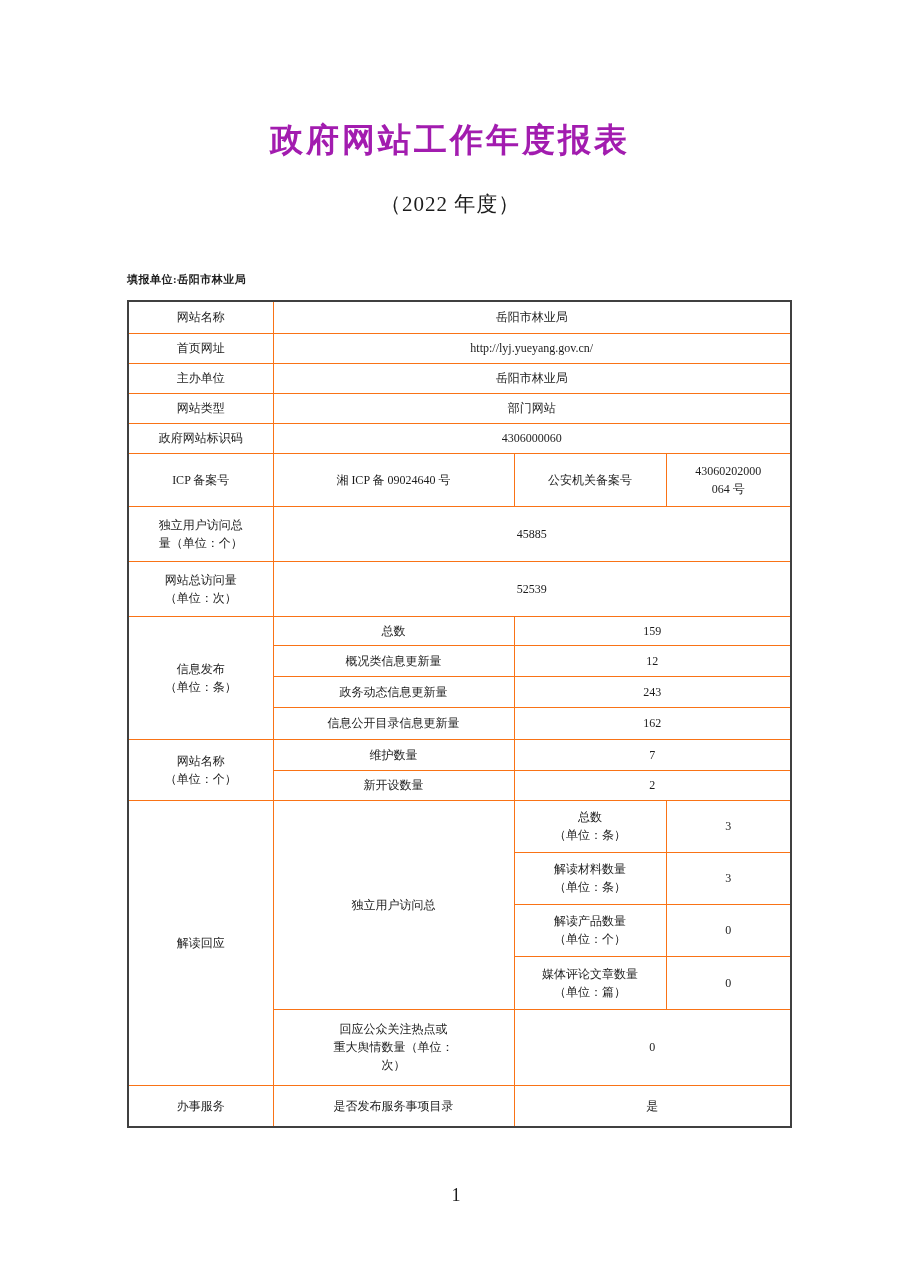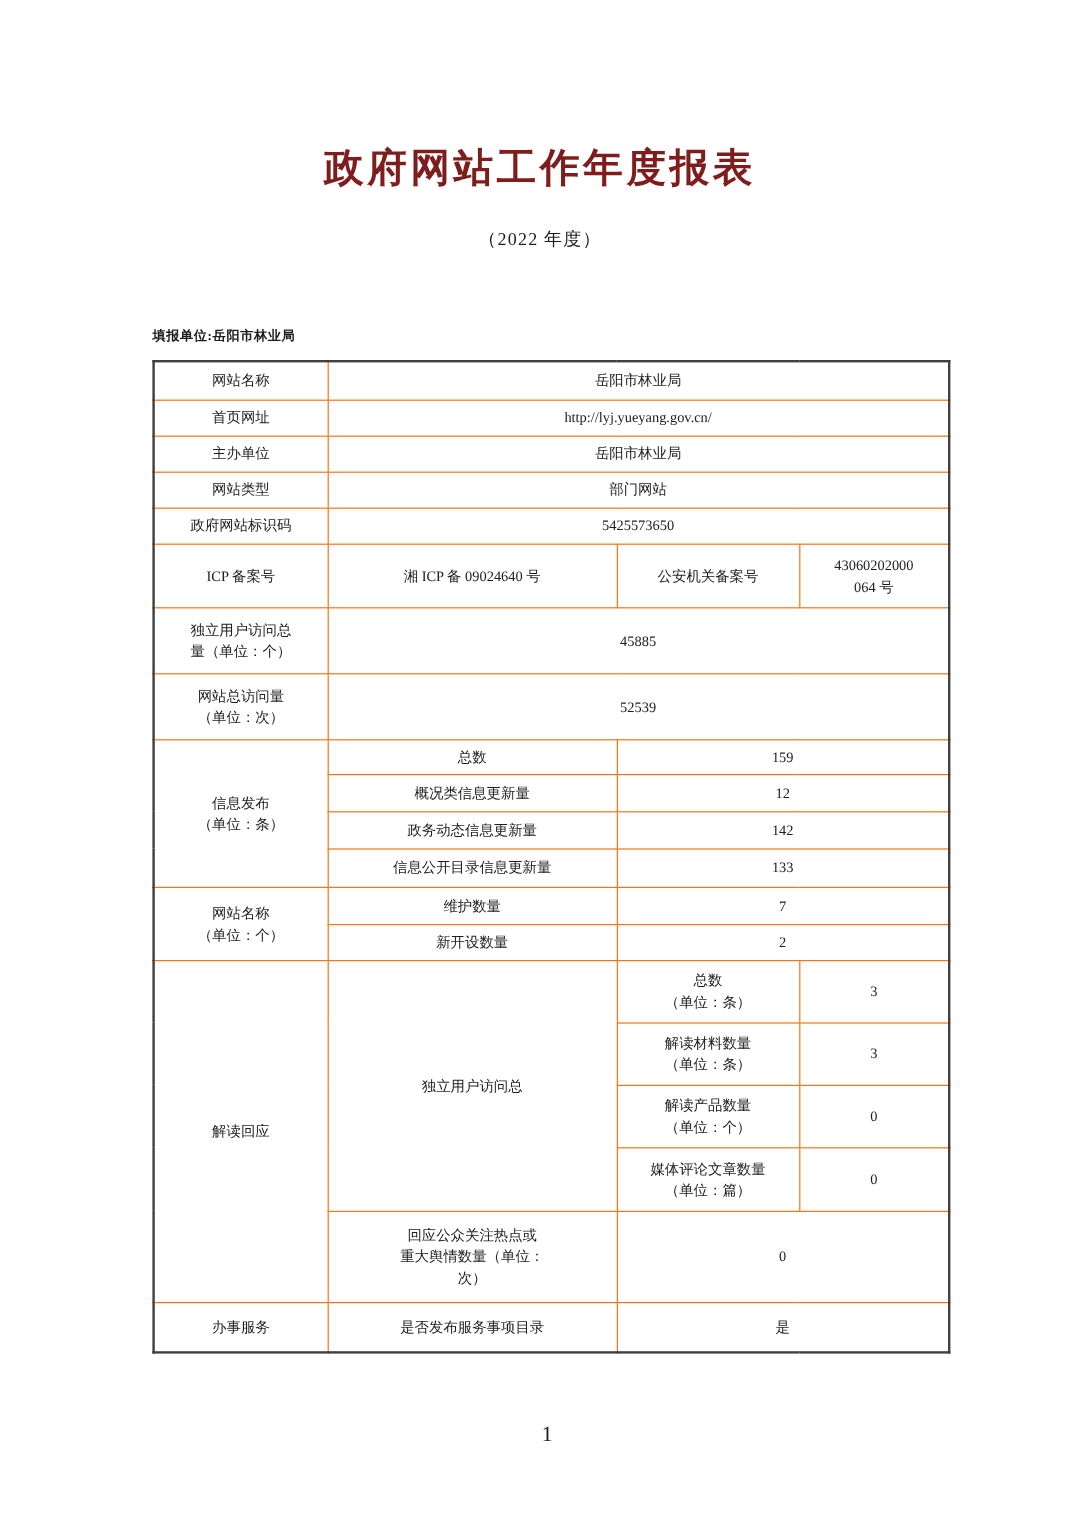--- a/index.html
+++ b/index.html
@@ -10,27 +10,27 @@
     margin:0 auto;
     font-family:"Liberation Serif","DejaVu Serif",serif;
     color:#1c1c1c;
     overflow:hidden;
   }
   .title{
     position:absolute;top:118px;left:0;width:900px;
     text-align:center;
     font-size:33px;font-weight:bold;
     letter-spacing:3px;
-    color:#7f1d1d;
+    color:#a21caf;
     margin:0;
   }
   .subtitle{
     position:absolute;top:190px;left:0;width:900px;
     text-align:center;
-    font-size:15px;
+    font-size:21px;
     letter-spacing:1px;
   }
   .unit{
     position:absolute;top:272px;left:127px;
     font-size:11px;font-weight:bold;
     letter-spacing:0.5px;
   }
   table.report{
     position:absolute;top:300px;left:127px;
     width:663px;
@@ -87,21 +87,21 @@
       <tr class="h30">
         <td>主办单位</td>
         <td colspan="3">岳阳市林业局</td>
       </tr>
       <tr class="h30">
         <td>网站类型</td>
         <td colspan="3">部门网站</td>
       </tr>
       <tr class="h30">
         <td>政府网站标识码</td>
-        <td colspan="3" class="num">5425573650</td>
+        <td colspan="3" class="num">4306000060</td>
       </tr>
       <tr class="h53">
         <td>ICP 备案号</td>
         <td>湘 ICP 备 09024640 号</td>
         <td>公安机关备案号</td>
         <td class="num">43060202000
 064 号</td>
       </tr>
       <tr class="h55">
         <td>独立用户访问总
@@ -119,25 +119,25 @@
 （单位：条）</td>
         <td>总数</td>
         <td colspan="2" class="num">159</td>
       </tr>
       <tr class="h31">
         <td>概况类信息更新量</td>
         <td colspan="2" class="num">12</td>
       </tr>
       <tr class="h31">
         <td>政务动态信息更新量</td>
-        <td colspan="2" class="num">142</td>
+        <td colspan="2" class="num">243</td>
       </tr>
       <tr class="h32">
         <td>信息公开目录信息更新量</td>
-        <td colspan="2" class="num">133</td>
+        <td colspan="2" class="num">162</td>
       </tr>
 
       <tr class="h31">
         <td rowspan="2">网站名称
 （单位：个）</td>
         <td>维护数量</td>
         <td colspan="2" class="num">7</td>
       </tr>
       <tr class="h30">
         <td>新开设数量</td>

